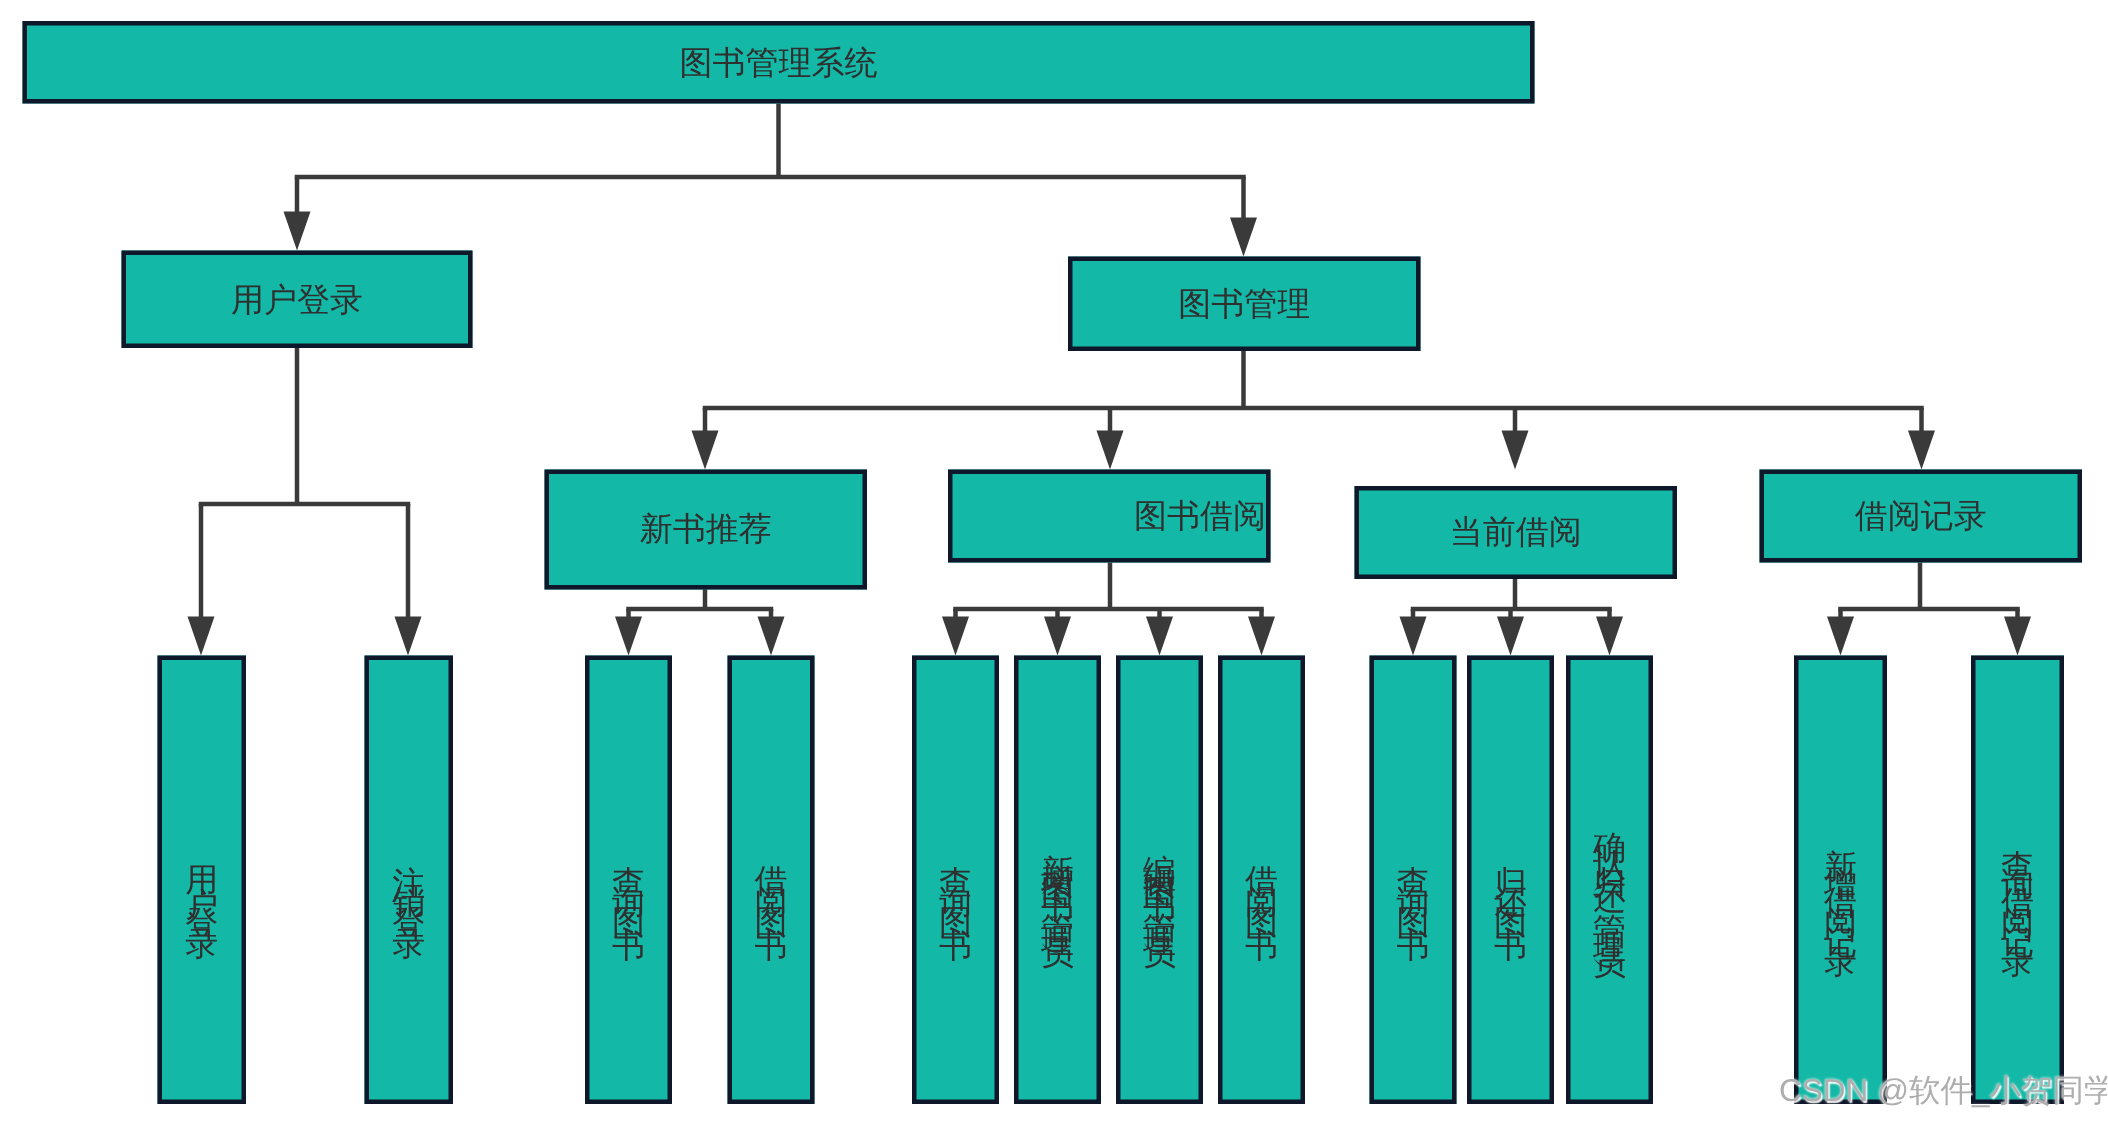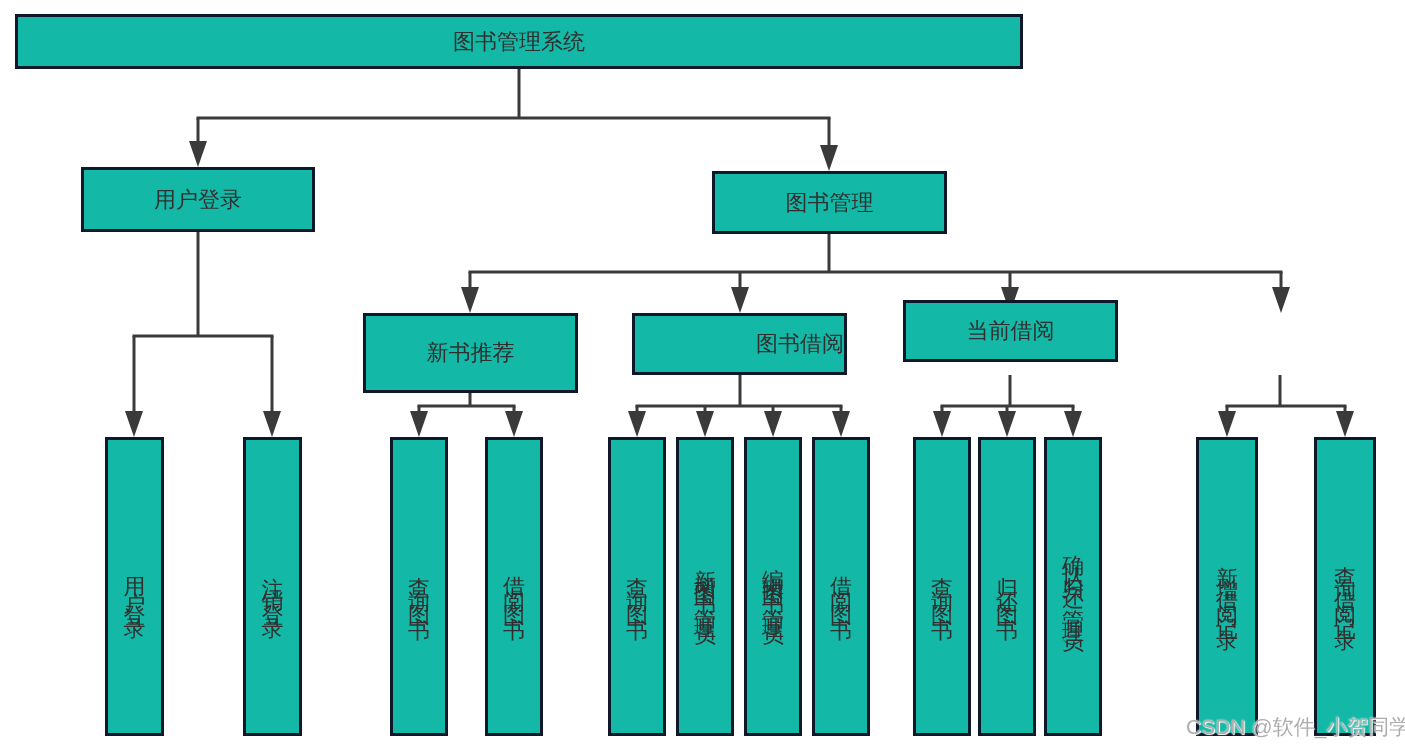--- a/index.html
+++ b/index.html
@@ -136,22 +136,25 @@
   <div class="box" style="left:712px;top:171px;width:235px;height:63px;">
     <span>图书管理</span>
   </div>
 
   <div class="box" style="left:363px;top:313px;width:215px;height:80px;">
     <span>新书推荐</span>
   </div>
   <div class="box" style="left:632px;top:313px;width:215px;height:62px;justify-content:flex-end;">
     <span>图书借阅</span>
   </div>
-  <div class="box" style="left:903px;top:300px;width:215px;height:62px;">
+  <div class="box" style="left:903px;top:324px;width:215px;height:62px;">
     <span>当前借阅</span>
+  </div>
+  <div class="box" style="left:1173px;top:313px;width:215px;height:62px;">
+    <span>借阅记录</span>
   </div>
 
   <div class="box vbox" style="left:105px;top:437px;width:59px;height:299px;">
     <span class="sp4">用户登录</span>
   </div>
   <div class="box vbox" style="left:243px;top:437px;width:59px;height:299px;">
     <span class="sp4">注销登录</span>
   </div>
 
   <div class="box vbox" style="left:390px;top:437px;width:58px;height:299px;">

